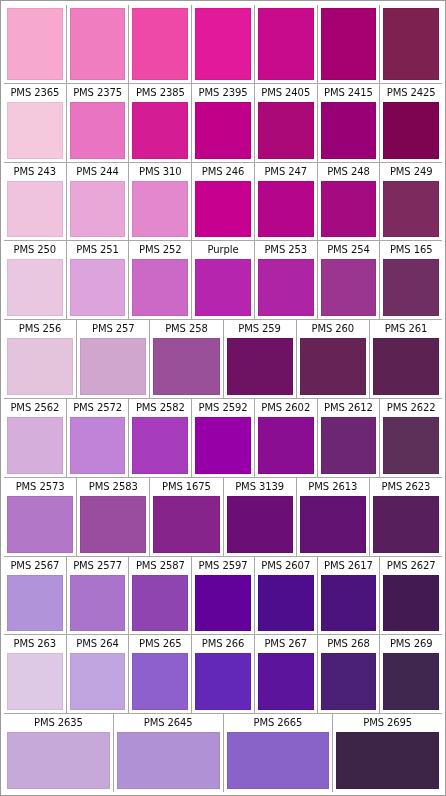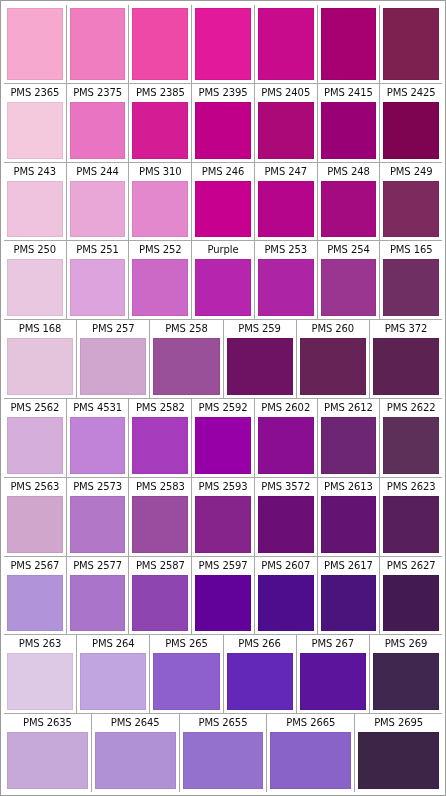--- a/index.html
+++ b/index.html
@@ -186,51 +186,51 @@
         <div class="swatch-label">PMS 254</div>
         <div class="swatch" style="background-color: rgb(155, 54, 144);"></div>
       </div>
       <div class="cell">
         <div class="swatch-label">PMS 165</div>
         <div class="swatch" style="background-color: rgb(112, 47, 99);"></div>
       </div>
     </div>
     <div class="row">
       <div class="cell">
-        <div class="swatch-label">PMS 168</div>
+        <div class="swatch-label">PMS 256</div>
         <div class="swatch" style="background-color: rgb(228, 195, 221);"></div>
       </div>
       <div class="cell">
         <div class="swatch-label">PMS 257</div>
         <div class="swatch" style="background-color: rgb(208, 166, 206);"></div>
       </div>
       <div class="cell">
         <div class="swatch-label">PMS 258</div>
         <div class="swatch" style="background-color: rgb(154, 80, 153);"></div>
       </div>
       <div class="cell">
         <div class="swatch-label">PMS 259</div>
         <div class="swatch" style="background-color: rgb(110, 18, 100);"></div>
       </div>
       <div class="cell">
         <div class="swatch-label">PMS 260</div>
         <div class="swatch" style="background-color: rgb(101, 35, 86);"></div>
       </div>
       <div class="cell">
-        <div class="swatch-label">PMS 372</div>
+        <div class="swatch-label">PMS 261</div>
         <div class="swatch" style="background-color: rgb(92, 35, 82);"></div>
       </div>
     </div>
     <div class="row">
       <div class="cell">
         <div class="swatch-label">PMS 2562</div>
         <div class="swatch" style="background-color: rgb(214, 174, 220);"></div>
       </div>
       <div class="cell">
-        <div class="swatch-label">PMS 4531</div>
+        <div class="swatch-label">PMS 2572</div>
         <div class="swatch" style="background-color: rgb(193, 131, 216);"></div>
       </div>
       <div class="cell">
         <div class="swatch-label">PMS 2582</div>
         <div class="swatch" style="background-color: rgb(167, 61, 188);"></div>
       </div>
       <div class="cell">
         <div class="swatch-label">PMS 2592</div>
         <div class="swatch" style="background-color: rgb(152, 0, 167);"></div>
       </div>
@@ -242,37 +242,33 @@
         <div class="swatch-label">PMS 2612</div>
         <div class="swatch" style="background-color: rgb(109, 38, 115);"></div>
       </div>
       <div class="cell">
         <div class="swatch-label">PMS 2622</div>
         <div class="swatch" style="background-color: rgb(93, 48, 89);"></div>
       </div>
     </div>
     <div class="row">
       <div class="cell">
-        <div class="swatch-label">PMS 2563</div>
-        <div class="swatch" style="background-color: rgb(208, 166, 205);"></div>
-      </div>
-      <div class="cell">
         <div class="swatch-label">PMS 2573</div>
         <div class="swatch" style="background-color: rgb(179, 119, 200);"></div>
       </div>
       <div class="cell">
         <div class="swatch-label">PMS 2583</div>
         <div class="swatch" style="background-color: rgb(154, 77, 158);"></div>
       </div>
       <div class="cell">
-        <div class="swatch-label">PMS 2593</div>
+        <div class="swatch-label">PMS 1675</div>
         <div class="swatch" style="background-color: rgb(134, 36, 140);"></div>
       </div>
       <div class="cell">
-        <div class="swatch-label">PMS 3572</div>
+        <div class="swatch-label">PMS 3139</div>
         <div class="swatch" style="background-color: rgb(107, 15, 119);"></div>
       </div>
       <div class="cell">
         <div class="swatch-label">PMS 2613</div>
         <div class="swatch" style="background-color: rgb(99, 19, 113);"></div>
       </div>
       <div class="cell">
         <div class="swatch-label">PMS 2623</div>
         <div class="swatch" style="background-color: rgb(87, 32, 92);"></div>
       </div>
@@ -322,38 +318,38 @@
       </div>
       <div class="cell">
         <div class="swatch-label">PMS 266</div>
         <div class="swatch" style="background-color: rgb(100, 40, 185);"></div>
       </div>
       <div class="cell">
         <div class="swatch-label">PMS 267</div>
         <div class="swatch" style="background-color: rgb(91, 20, 155);"></div>
       </div>
       <div class="cell">
+        <div class="swatch-label">PMS 268</div>
+        <div class="swatch" style="background-color: rgb(74, 33, 118);"></div>
+      </div>
+      <div class="cell">
         <div class="swatch-label">PMS 269</div>
         <div class="swatch" style="background-color: rgb(63, 39, 80);"></div>
       </div>
     </div>
     <div class="row">
       <div class="cell">
         <div class="swatch-label">PMS 2635</div>
         <div class="swatch" style="background-color: rgb(198, 168, 217);"></div>
       </div>
       <div class="cell">
         <div class="swatch-label">PMS 2645</div>
         <div class="swatch" style="background-color: rgb(177, 145, 214);"></div>
       </div>
       <div class="cell">
-        <div class="swatch-label">PMS 2655</div>
-        <div class="swatch" style="background-color: rgb(148, 113, 205);"></div>
-      </div>
-      <div class="cell">
         <div class="swatch-label">PMS 2665</div>
         <div class="swatch" style="background-color: rgb(138, 99, 201);"></div>
       </div>
       <div class="cell">
         <div class="swatch-label">PMS 2695</div>
         <div class="swatch" style="background-color: rgb(61, 37, 72);"></div>
       </div>
     </div>
   </div>
 

